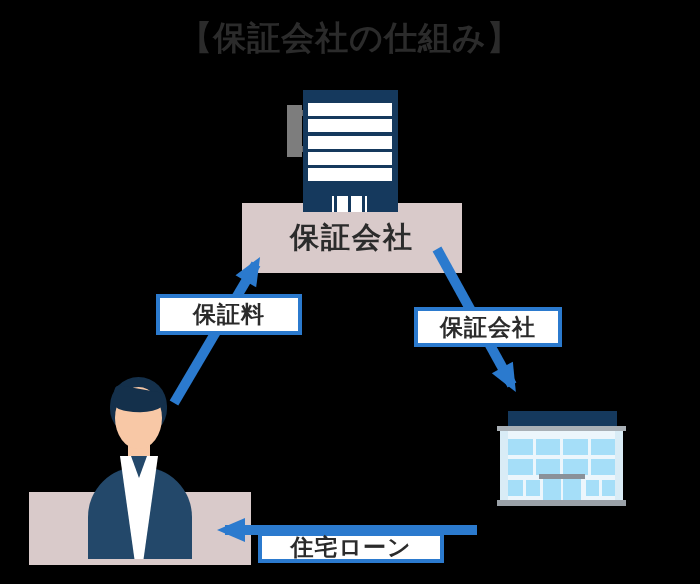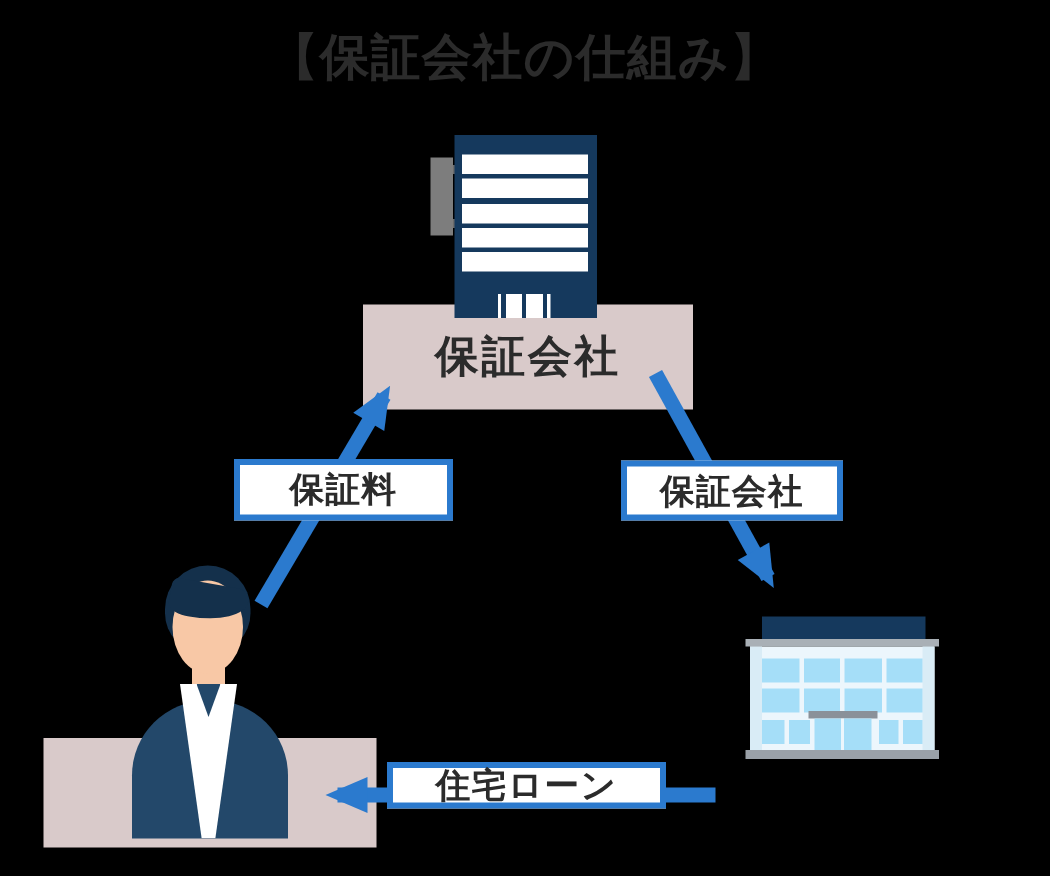--- a/index.html
+++ b/index.html
@@ -47,23 +47,23 @@
   .box-bank{left:455px;top:492px;width:216px;height:73px;}
 
   
   .tag{
     background:#fff;border:4px solid var(--accent-blue);
     box-sizing:border-box;
     display:flex;align-items:center;justify-content:center;
     z-index:4;
   }
   .tag .tag-label{font-size:23px;font-weight:700;color:var(--text-dark);letter-spacing:1px;}
-  .tag-fee{left:156px;top:306px;width:146px;height:41px;}
+  .tag-fee{left:156px;top:294px;width:146px;height:41px;}
   .tag-subrogation{left:414px;top:307px;width:148px;height:40px;}
-  .tag-loan{left:258px;top:508px;width:186px;height:31px;}
+  .tag-loan{left:258px;top:532px;width:186px;height:31px;}
 
   
   .arrows{position:absolute;left:0;top:0;z-index:3;pointer-events:none;}
   .arrows path{stroke:var(--accent-blue);stroke-width:10;fill:none;}
   .arrows marker path{fill:var(--accent-blue);stroke:none;}
 
   
   .office{left:287px;top:90px;width:111px;height:122px;z-index:2;}
   .office .annex{left:0;top:15px;width:15px;height:52px;background:var(--gray);}
   .office .stub{left:15px;width:4px;height:6px;background:#6b6b6b;}

